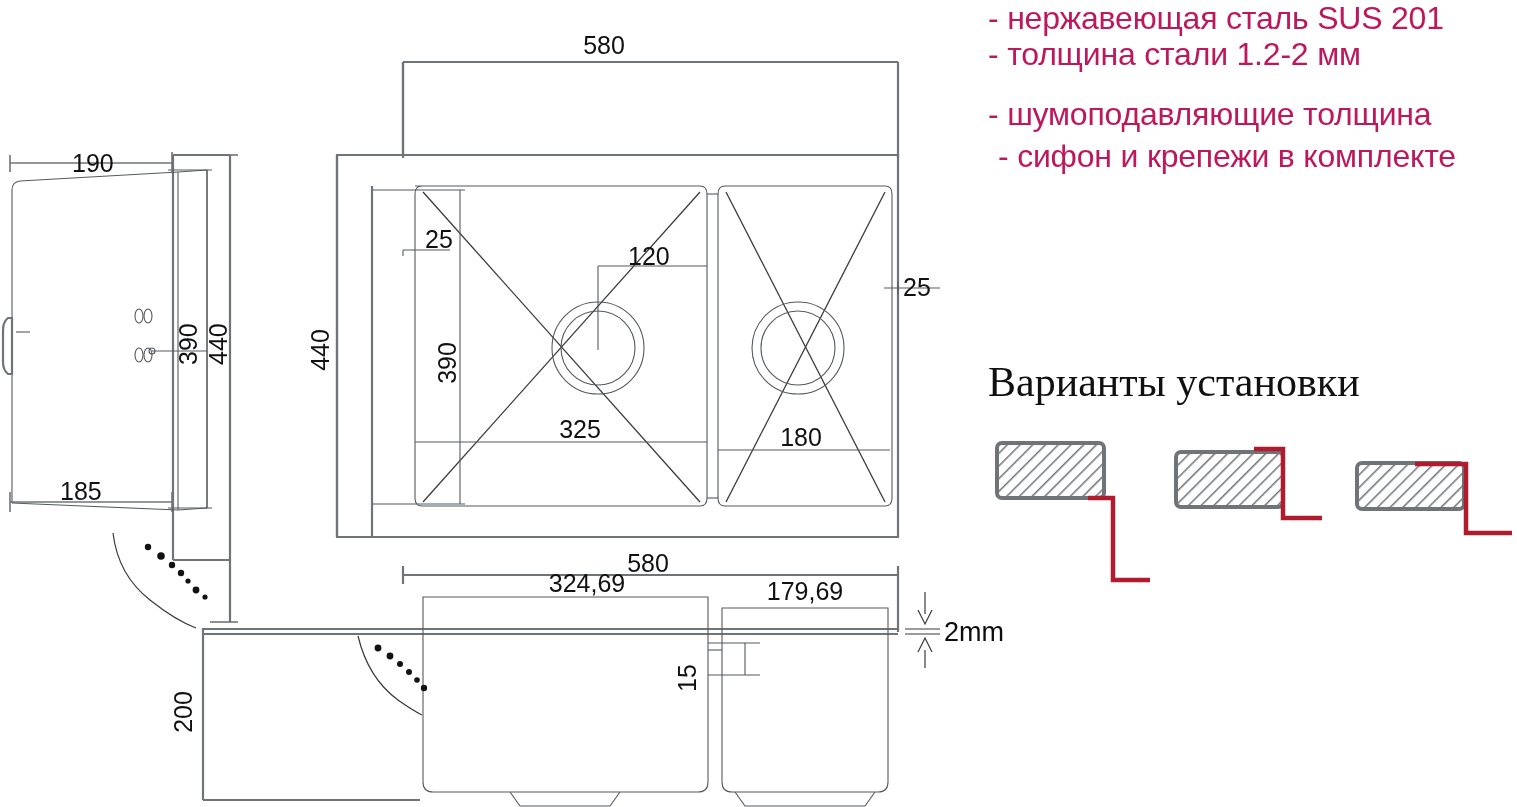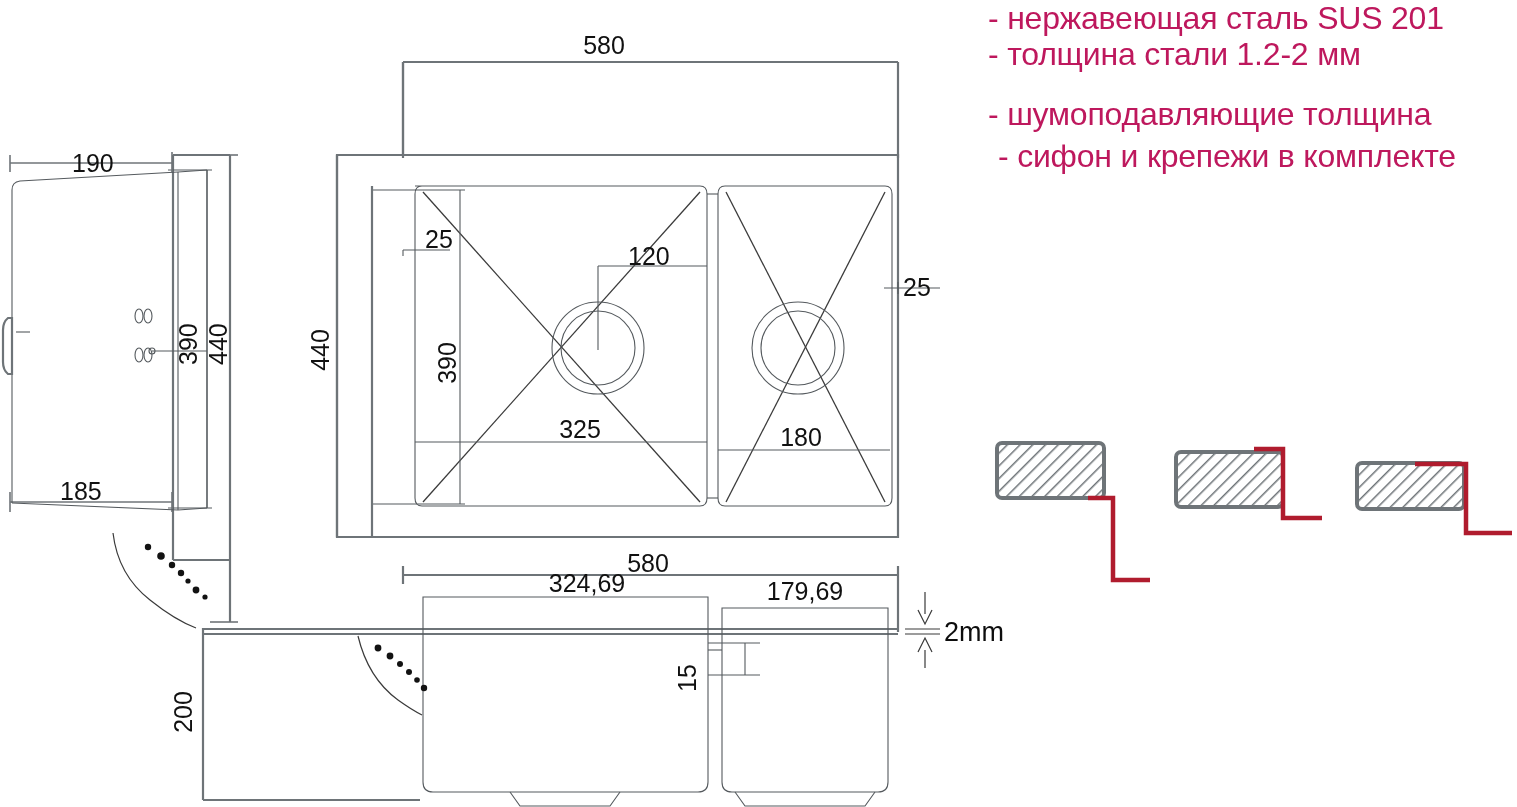--- a/index.html
+++ b/index.html
@@ -273,14 +273,15 @@
     </g>
   </svg>
 
   <div class="feature-list">
     <div class="feature-item f0">- нержавеющая сталь SUS 201</div>
     <div class="feature-item f1">- толщина стали 1.2-2 мм</div>
     <div class="feature-item f2">- шумоподавляющие толщина</div>
     <div class="feature-item f3">- сифон и крепежи в комплекте</div>
   </div>
 
+  <div class="variants-title">Варианты установки</div>
 
 </div>
 
 </body></html>

